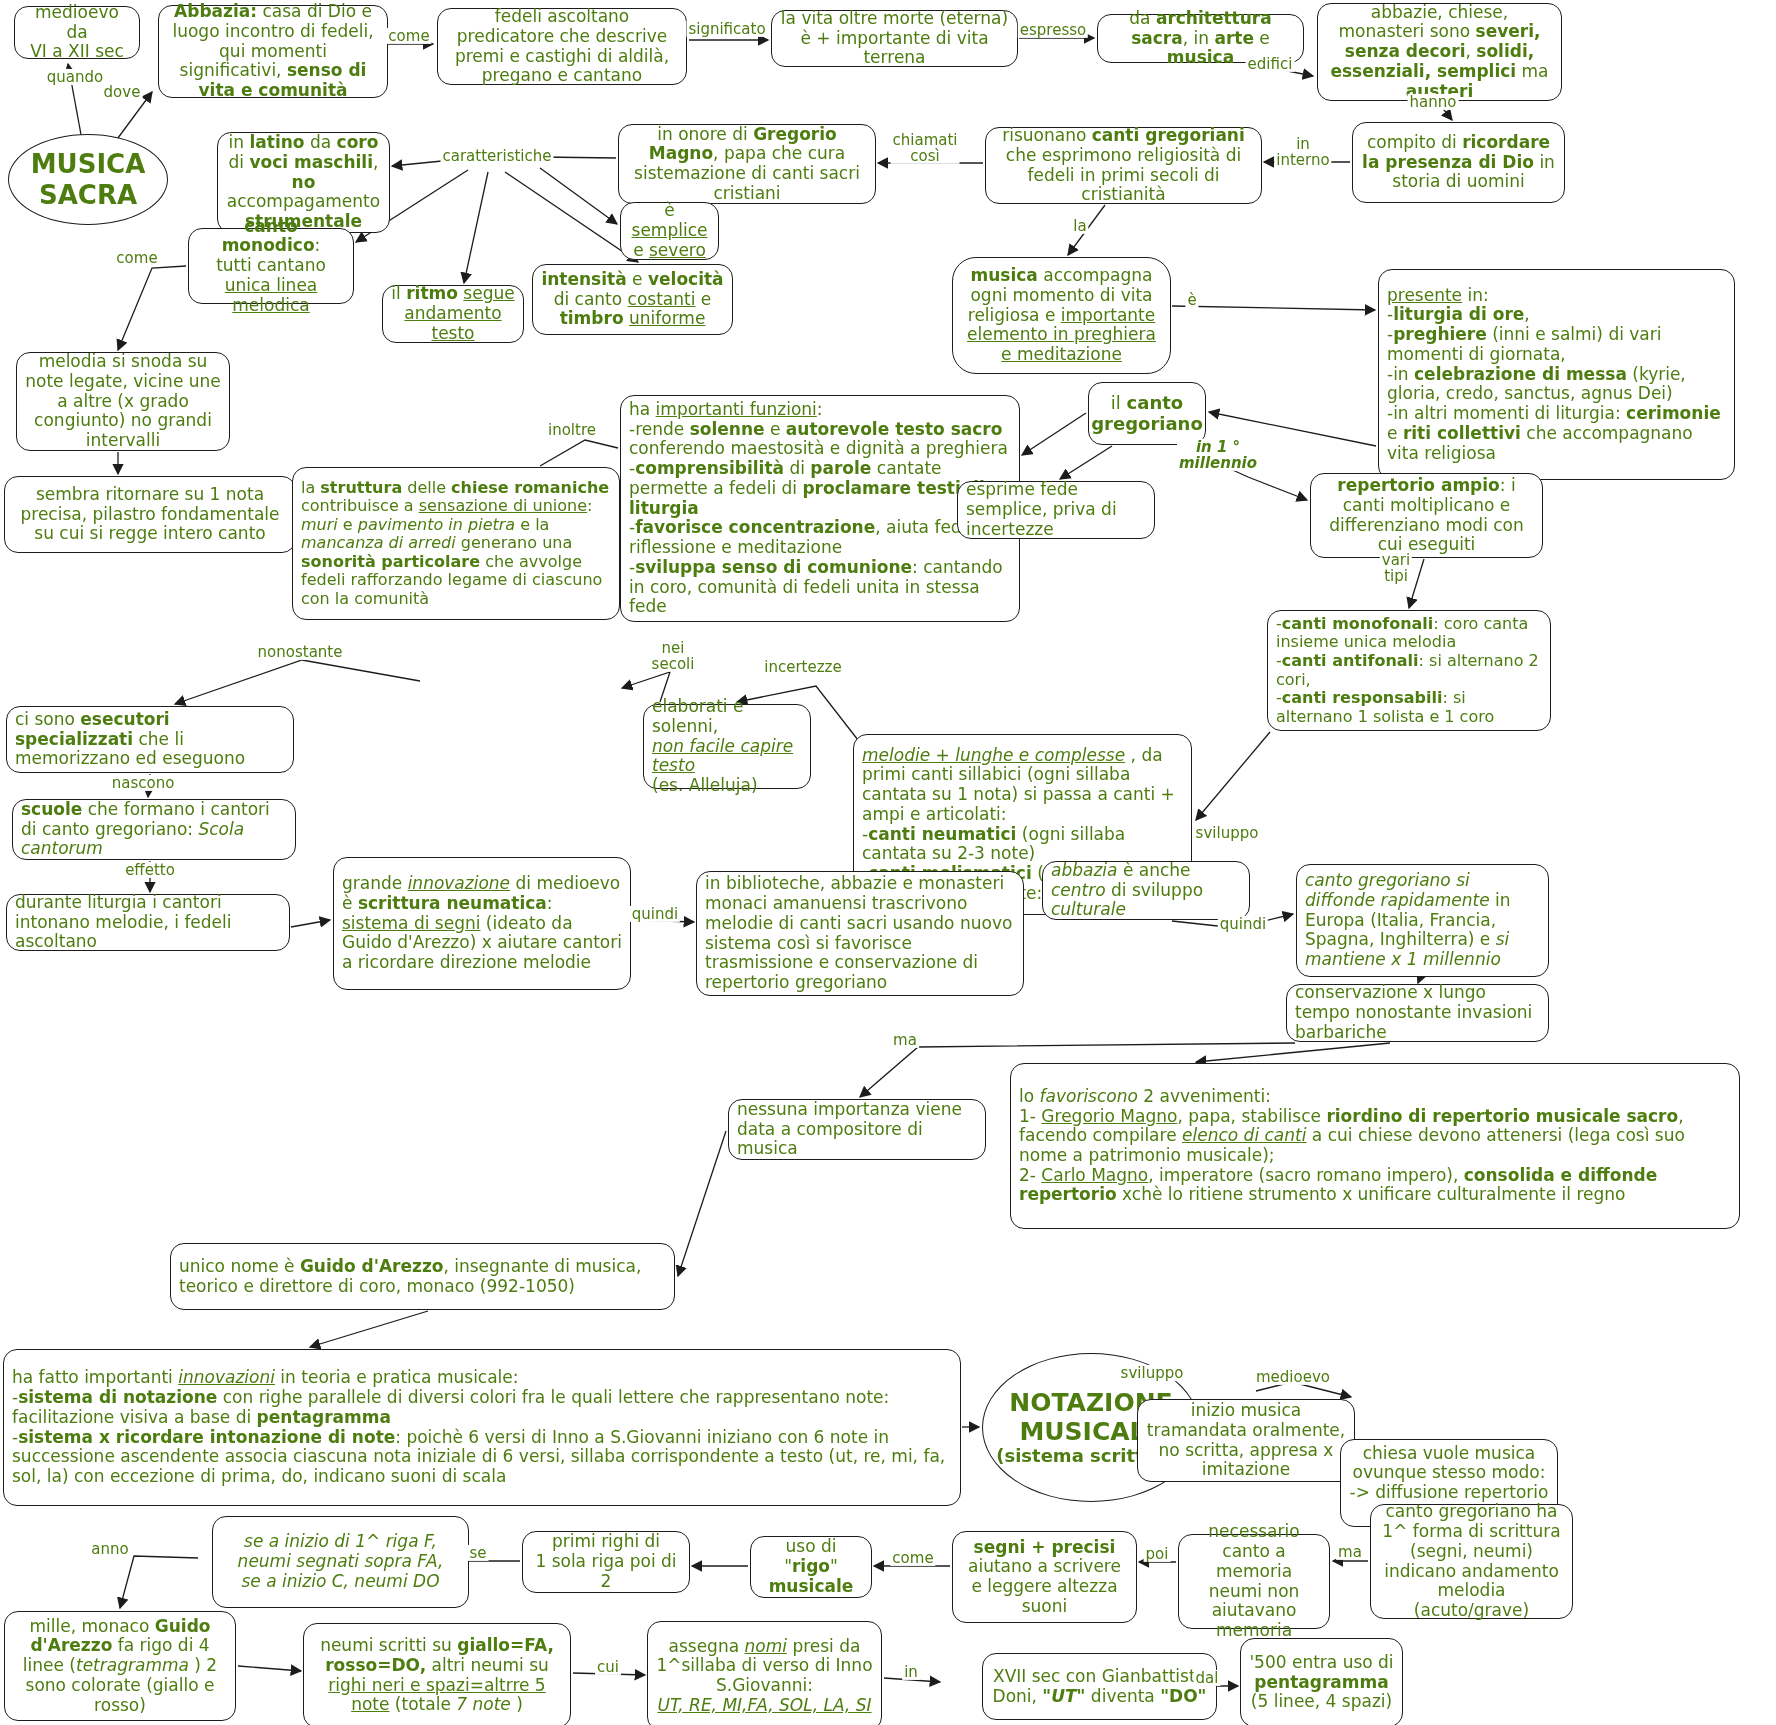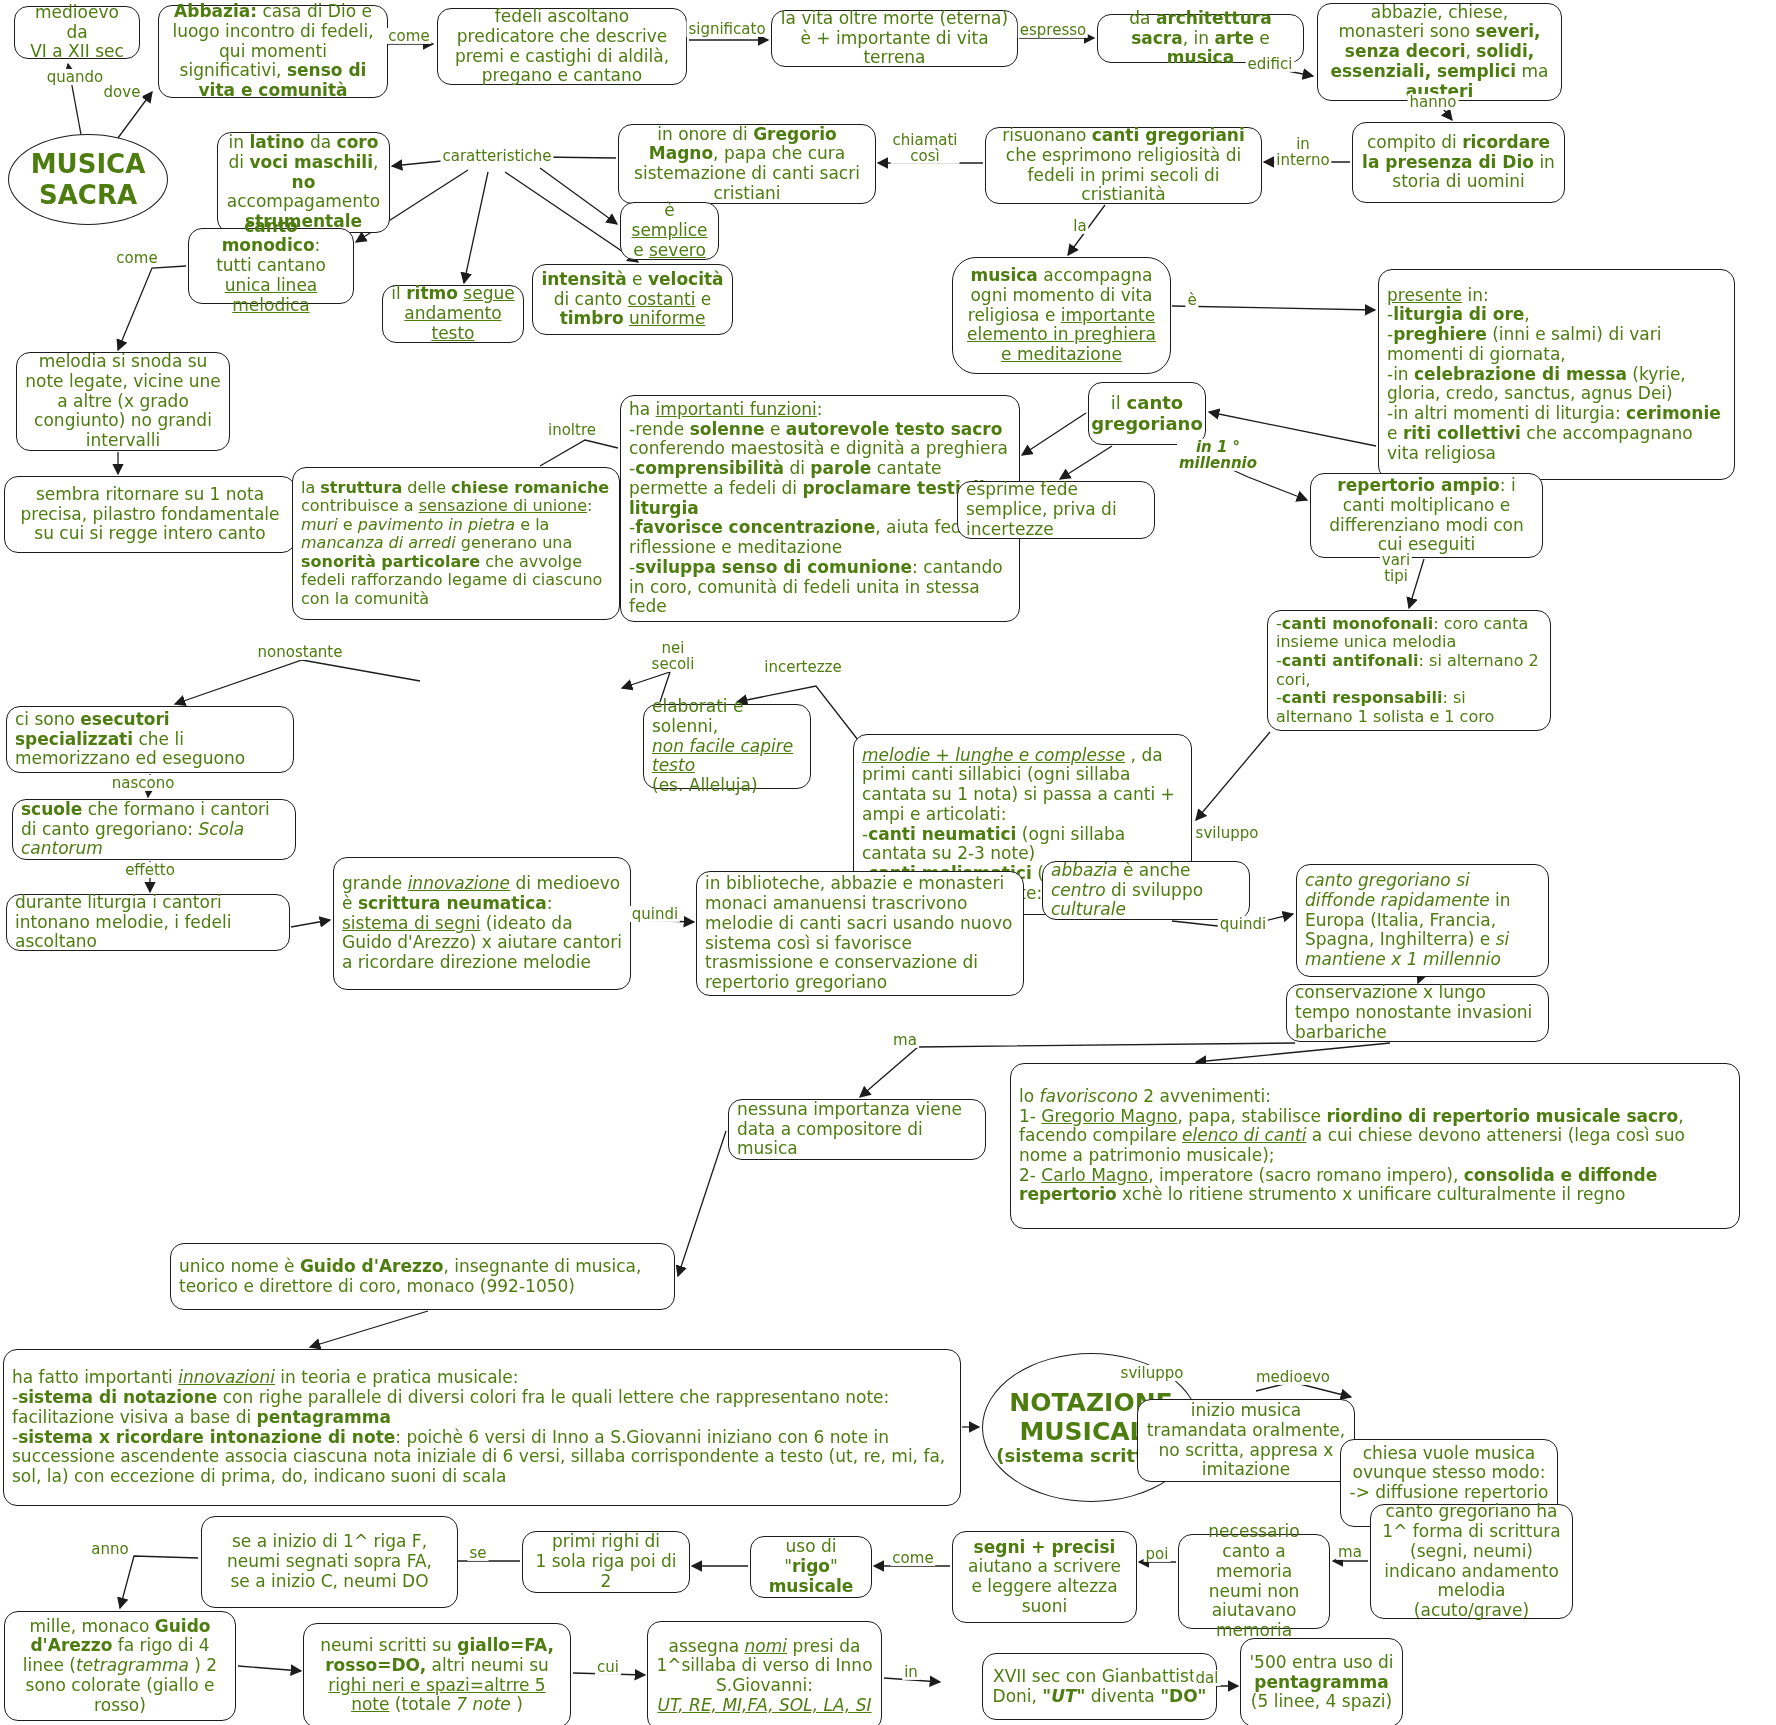--- a/index.html
+++ b/index.html
@@ -217,21 +217,21 @@
     </div>
     <div class="node" style="left: 952px; top: 1531px; width: 185px; height: 92px;">
       <span><b>segni + precisi</b><br>aiutano a scrivere e leggere altezza suoni</span>
     </div>
     <div class="node" style="left: 750px; top: 1536px; width: 122px; height: 62px;">
       <span>uso di "<b>rigo</b>"<br><b>musicale</b></span>
     </div>
     <div class="node" style="left: 522px; top: 1531px; width: 168px; height: 62px;">
       <span>primi righi di<br>1 sola riga poi di 2</span>
     </div>
-    <div class="node" style="left: 201px; top: 1516px; width: 257px; height: 92px;">
+    <div class="node" style="left: 212px; top: 1516px; width: 257px; height: 92px; font-style: italic;">
       <span>se a inizio di 1^ riga F,<br>neumi segnati sopra FA,<br>se a inizio C, neumi DO</span>
     </div>
     <div class="node" style="left: 4px; top: 1611px; width: 232px; height: 110px;">
       <span>mille, monaco <b>Guido d'Arezzo</b> fa rigo di 4 linee (<i>tetragramma</i> ) 2 sono colorate (giallo e rosso)</span>
     </div>
     <div class="node" style="left: 303px; top: 1623px; width: 268px; height: 105px;">
       <span>neumi scritti su <b>giallo=FA, rosso=DO,</b> altri neumi su <u>righi neri e spazi=altrre 5 note</u> (totale <i>7 note</i> )</span>
     </div>
     <div class="node" style="left: 647px; top: 1621px; width: 235px; height: 110px;">
       <span>assegna <u><i>nomi</i></u>  presi da 1^sillaba di verso di Inno S.Giovanni:<br><u><i>UT, RE, MI,FA, SOL, LA, SI</i></u></span>

